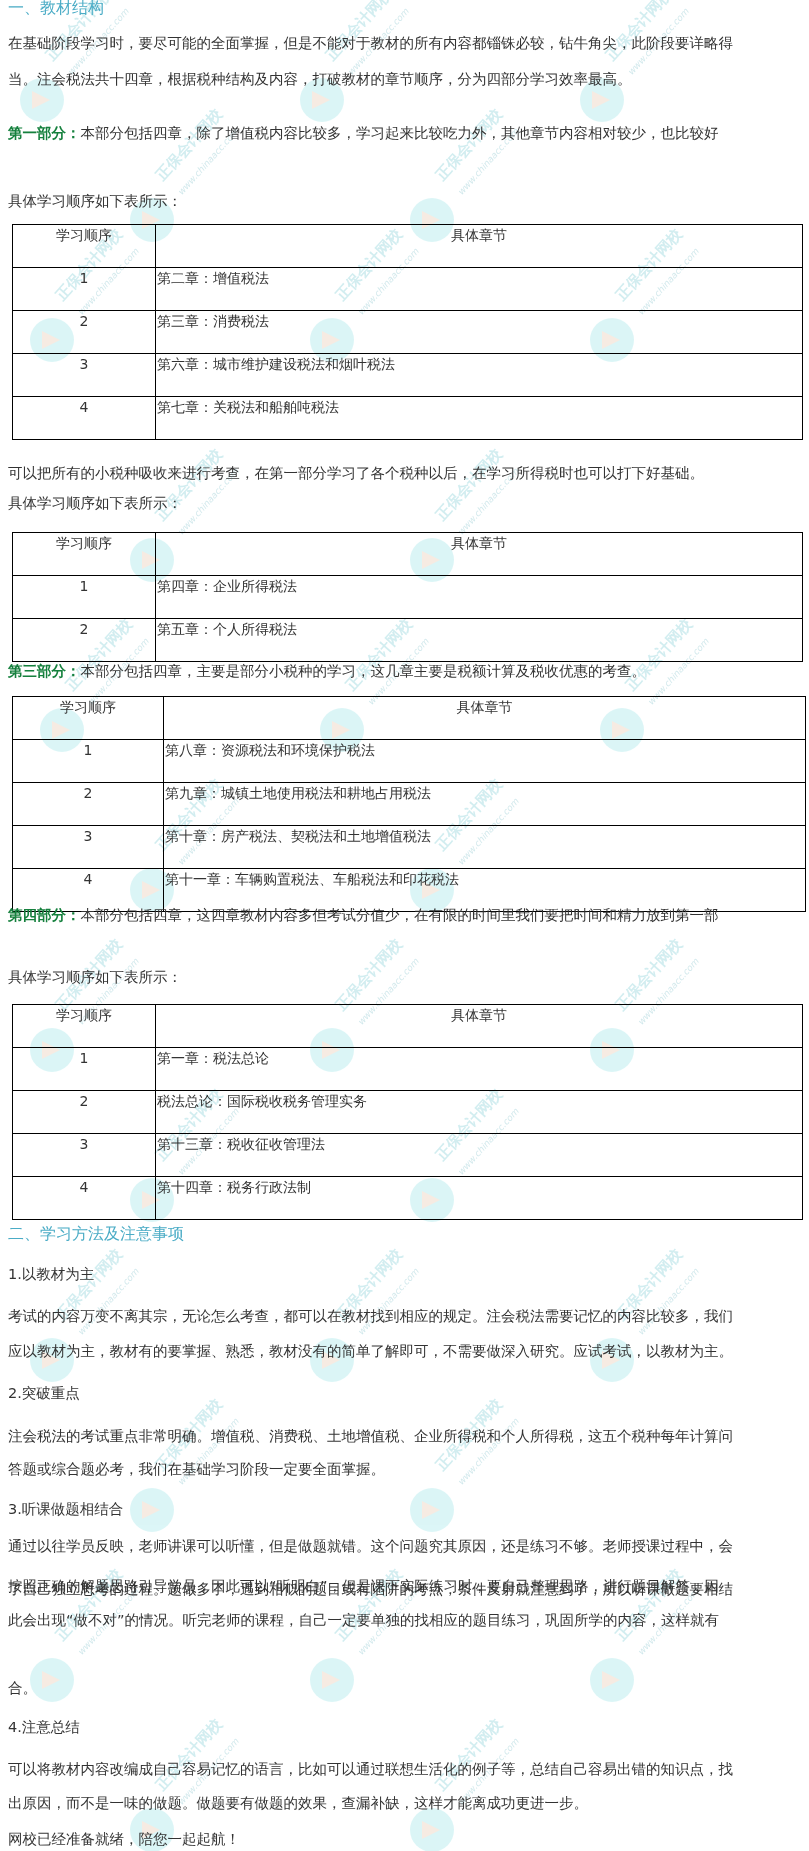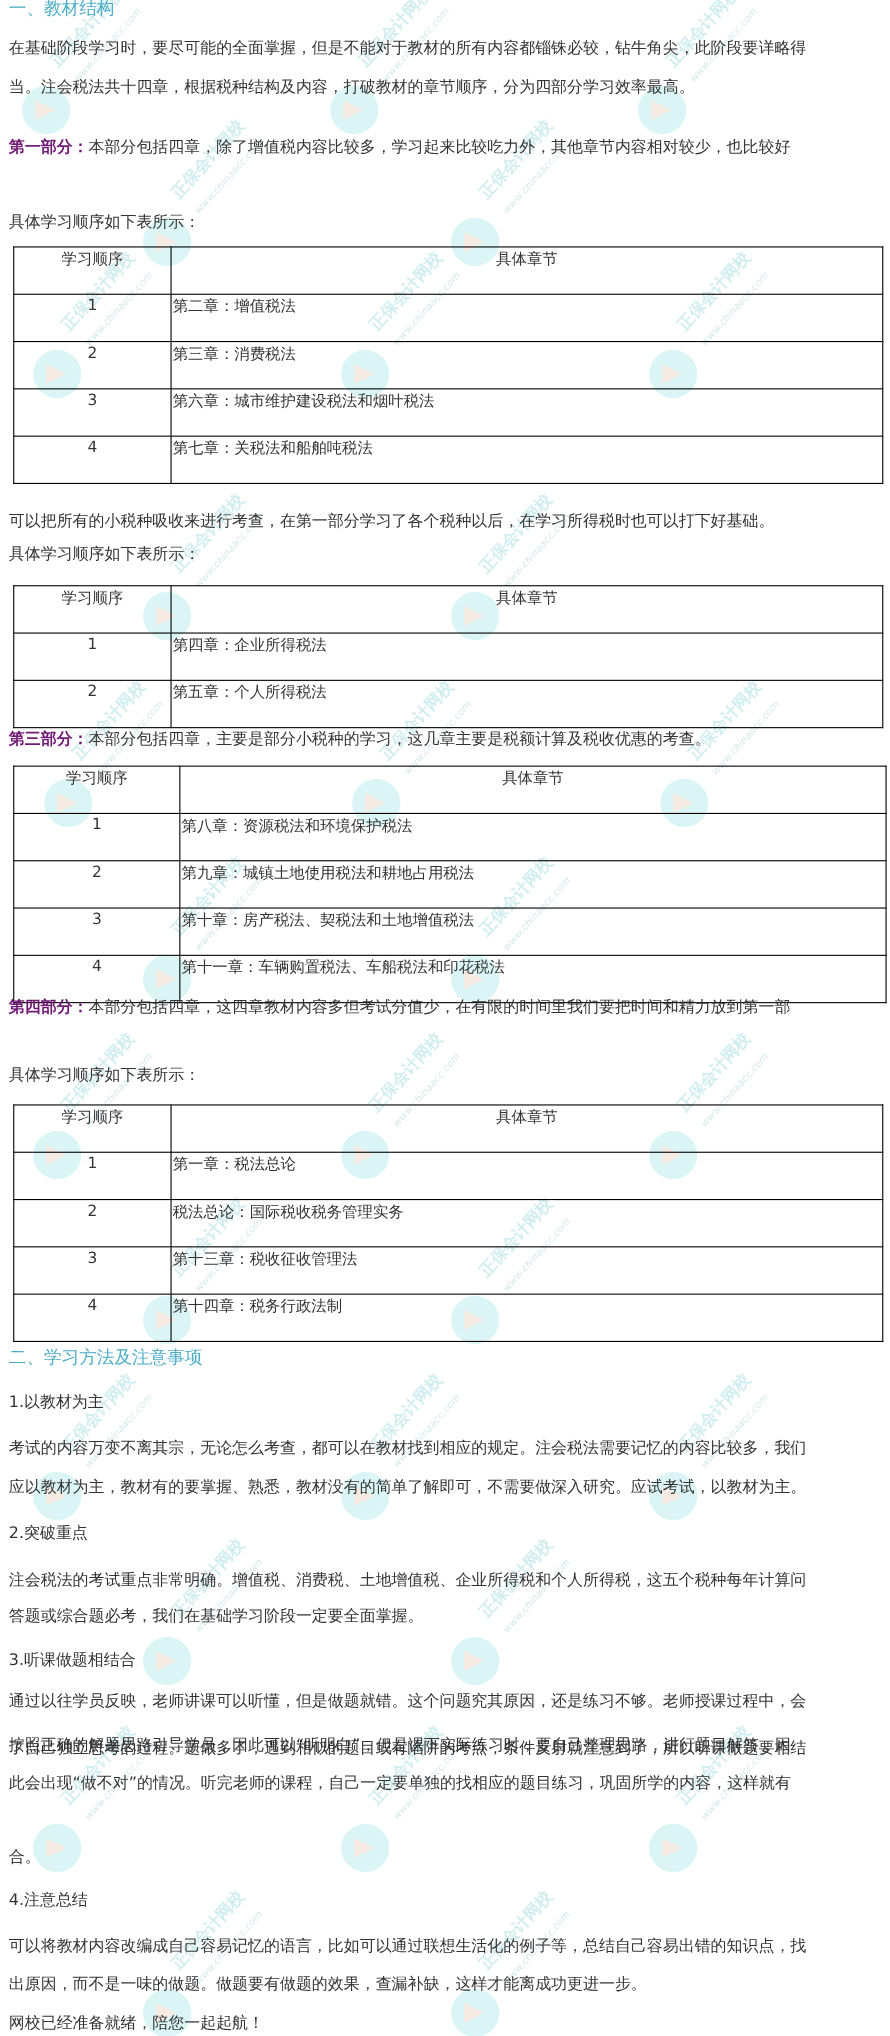--- a/index.html
+++ b/index.html
@@ -23,21 +23,21 @@
     position: absolute; left: 22px; top: 12px; transform: rotate(-48deg); transform-origin: left top;
     color: #bfe6ea; font-size: 15px; font-weight: bold; white-space: nowrap; opacity: 0.7;
   }
   .wm .wurl {
     position: absolute; left: 46px; top: 30px; transform: rotate(-48deg); transform-origin: left top;
     color: #c8e4e8; font-size: 9px; font-style: italic; white-space: nowrap; opacity: 0.8;
   }
   .content { position: absolute; inset: 0; z-index: 1; }
   .abs { position: absolute; left: 8px; white-space: nowrap; }
   .h { color: #4bacc6; font-size: 16px; }
-  .lbl { font-weight: bold; color: #701a75; }
+  .lbl { font-weight: bold; color: #15803d; }
   table.t {
     position: absolute; border-collapse: collapse; background: transparent;
   }
   table.t td {
     border: 1.5px solid #000000; height: 40px; vertical-align: top; padding: 2px 1px 0 1px;
     font-size: 14px; color: #333333;
   }
   table.t td.c { text-align: center; }
   table.t td.l { text-align: left; }
 </style>

